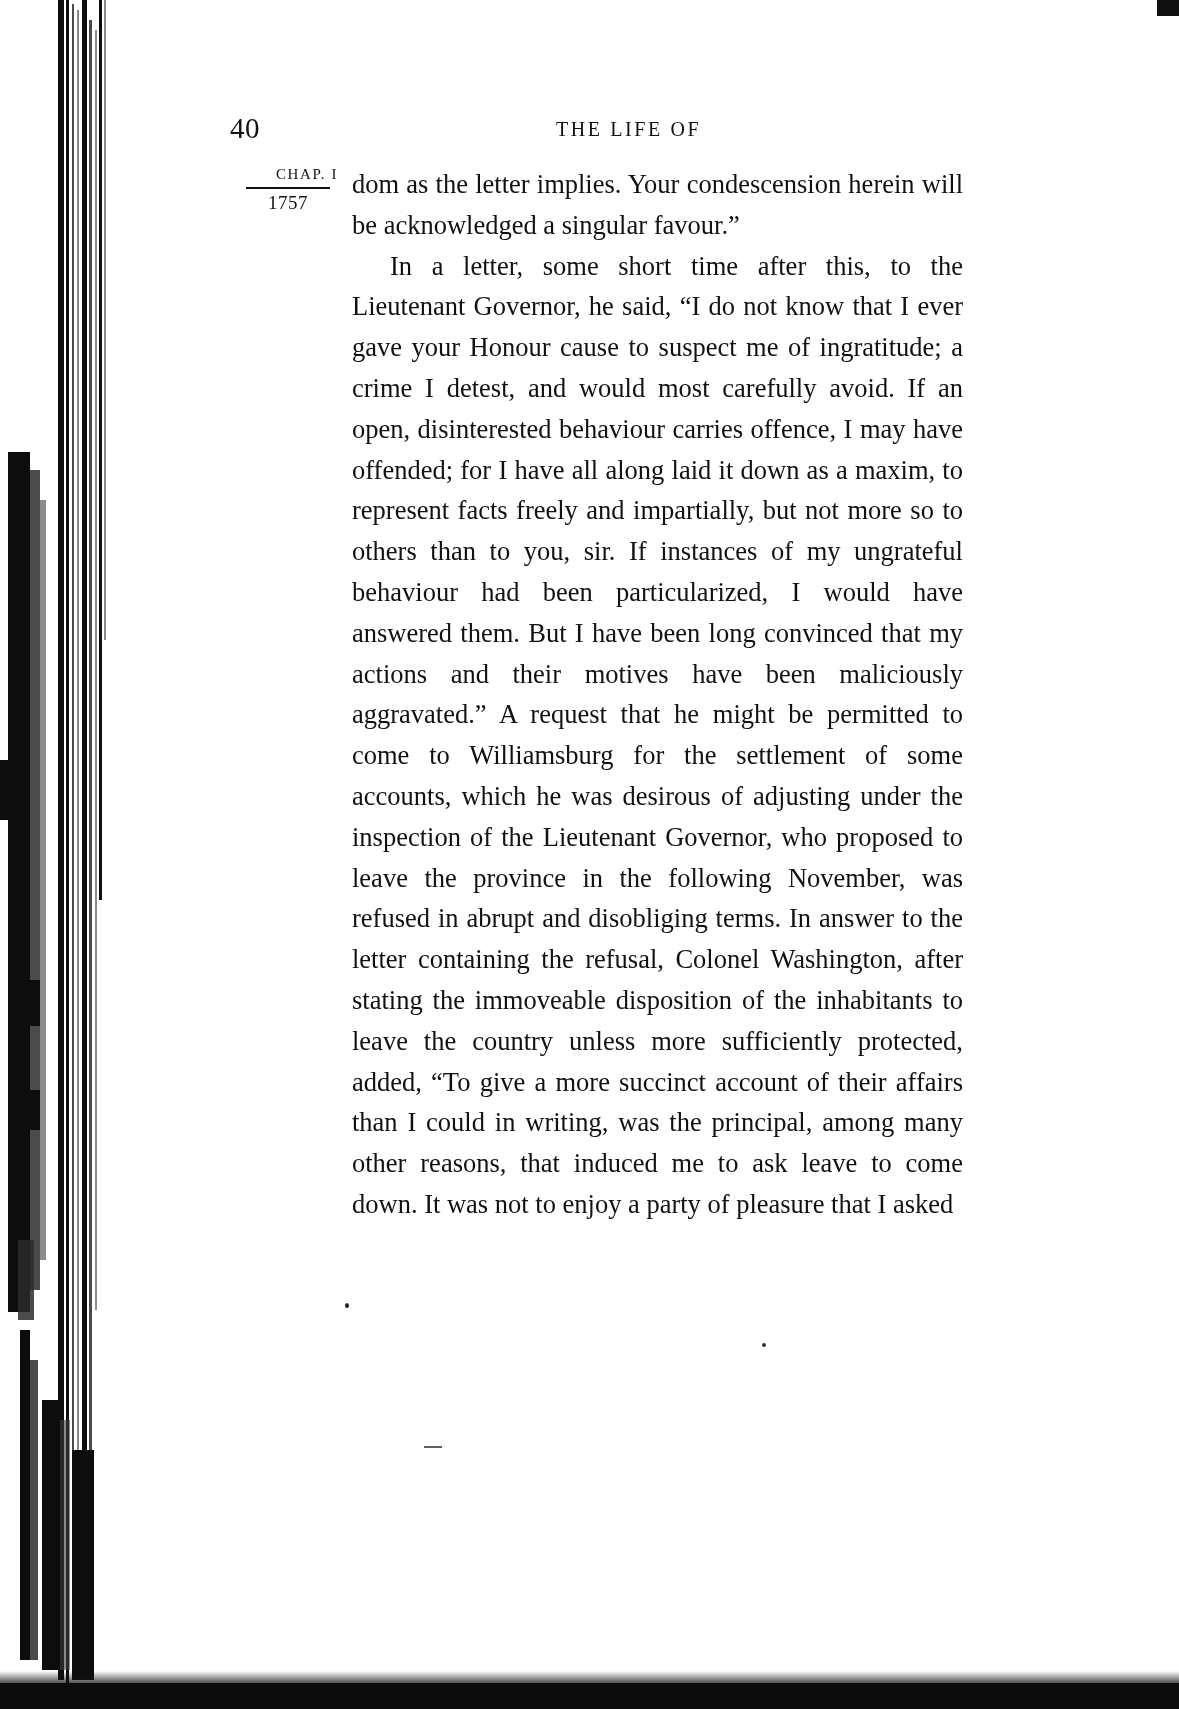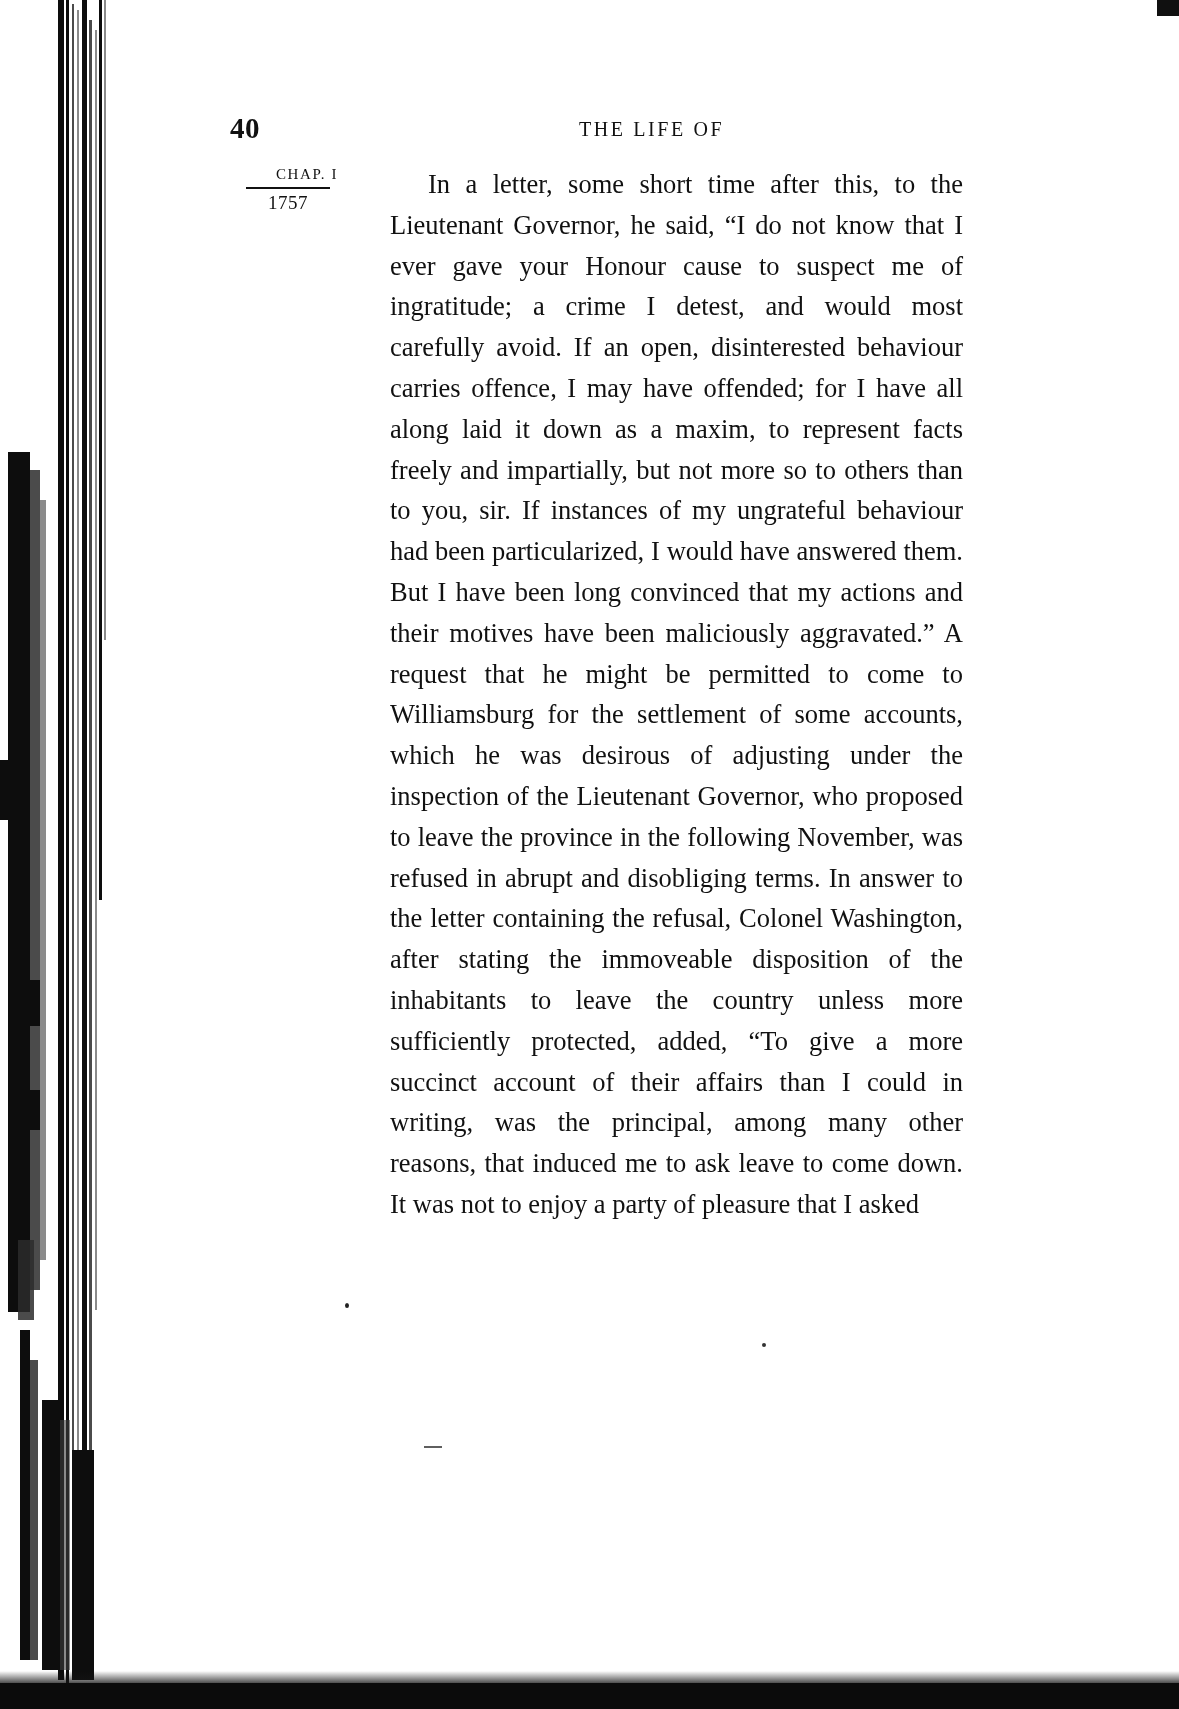--- a/index.html
+++ b/index.html
@@ -79,25 +79,24 @@
     top: 112px;
     width: 735px;
     height: 30px;
   }
   .folio {
     position: absolute;
     left: 0;
     top: 0;
     font-size: 29px;
     letter-spacing: 0.5px;
-    font-weight: bold;
   }
   .running-head {
     position: absolute;
-    left: 349px;
+    left: 326px;
     top: 6px;
     font-size: 20px;
     letter-spacing: 2.6px;
     font-variant: small-caps;
     text-transform: uppercase;
   }
 
   .sidenote {
     position: absolute;
     left: 238px;
@@ -133,21 +132,20 @@
   .textblock p {
     margin: 0;
     font-size: 26.5px;
     line-height: 40.8px;
     text-align: justify;
     text-justify: inter-word;
     hyphens: none;
   }
   .textblock p.indent {
     text-indent: 38px;
-    margin-left: 38px;
   }
 
   .dot-mark {
     position: absolute;
     left: 345px;
     top: 1303px;
     width: 4px;
     height: 5px;
     background: #222;
     border-radius: 50%;
@@ -181,20 +179,21 @@
     <div class="running-head">THE LIFE OF</div>
   </div>
 
   <div class="sidenote">
     <div class="chap">CHAP. I</div>
     <div class="rule"></div>
     <div class="year">1757</div>
   </div>
 
   <div class="textblock">
+    <p>dom as the letter implies.  Your condescension herein will be acknowledged a singular favour.”</p>
     <p class="indent">In a letter, some short time after this, to the Lieutenant Governor, he said, “I do not know that I ever gave your Honour cause to suspect me of ingratitude; a crime I detest, and would most carefully avoid.  If an open, disinterested behaviour carries offence, I may have offended; for I have all along laid it down as a maxim, to represent facts freely and impartially, but not more so to others than to you, sir.  If instances of my ungrateful behaviour had been particularized, I would have answered them.  But I have been long convinced that my actions and their motives have been maliciously aggravated.”  A request that he might be permitted to come to Williamsburg for the settlement of some accounts, which he was desirous of adjusting under the inspection of the Lieutenant Governor, who proposed to leave the province in the following November, was refused in abrupt and disobliging terms.  In answer to the letter containing the refusal, Colonel Washington, after stating the immoveable disposition of the inhabitants to leave the country unless more sufficiently protected, added, “To give a more succinct account of their affairs than I could in writing, was the principal, among many other reasons, that induced me to ask leave to come down.  It was not to enjoy a party of pleasure that I asked</p>
   </div>
 
   <div class="dot-mark"></div>
   <div class="dot-mark2"></div>
   <div class="dash-mark"></div>
 </div>
 
 <div class="scan-gutter">
   <div class="gutter-band" style="left:58px; top:0; width:6px; height:1680px;"></div>

